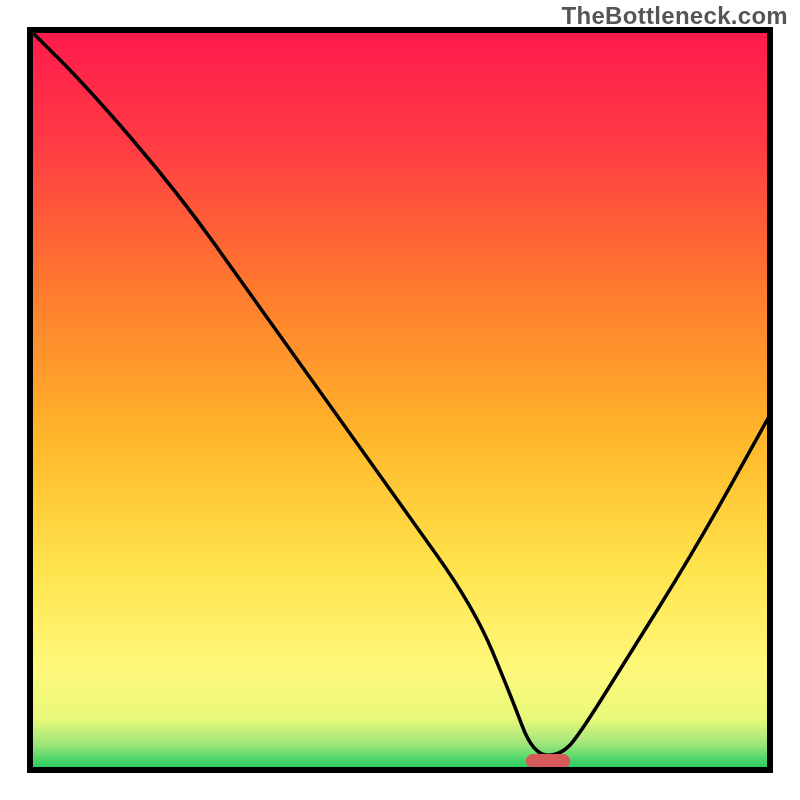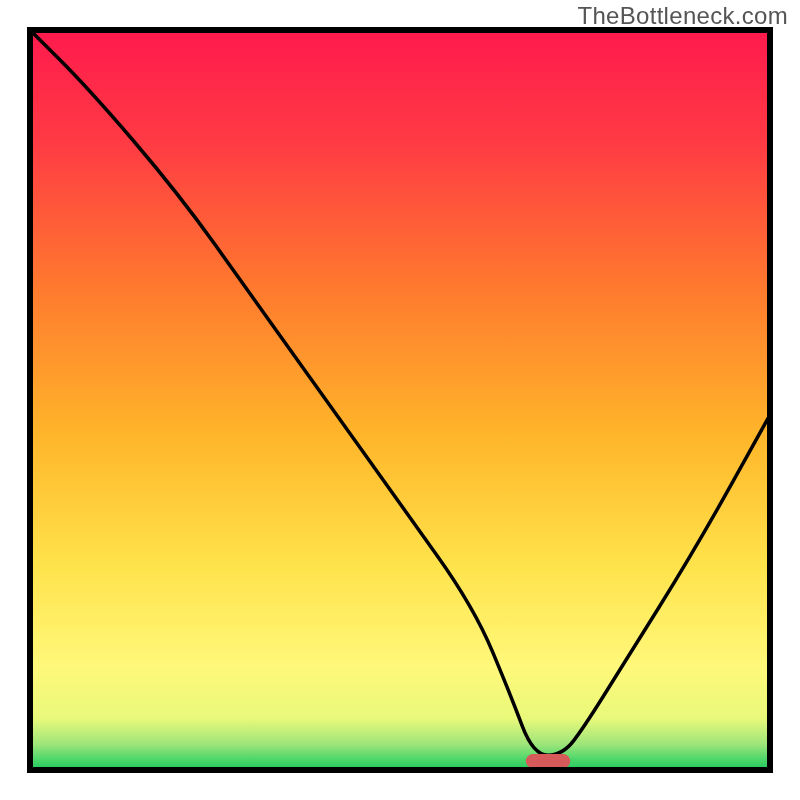--- a/index.html
+++ b/index.html
@@ -15,21 +15,21 @@
     width: 800px;
     height: 800px;
     box-sizing: border-box;
   }
   .watermark {
     position: absolute;
     top: 2px;
     right: 12px;
     color: #555;
     font-size: 24px;
-    font-weight: 400;
+    font-weight: 700;
     letter-spacing: 0.3px;
     z-index: 10;
   }
   svg {
     display: block;
   }
 </style>
 </head>
 <body>
 

